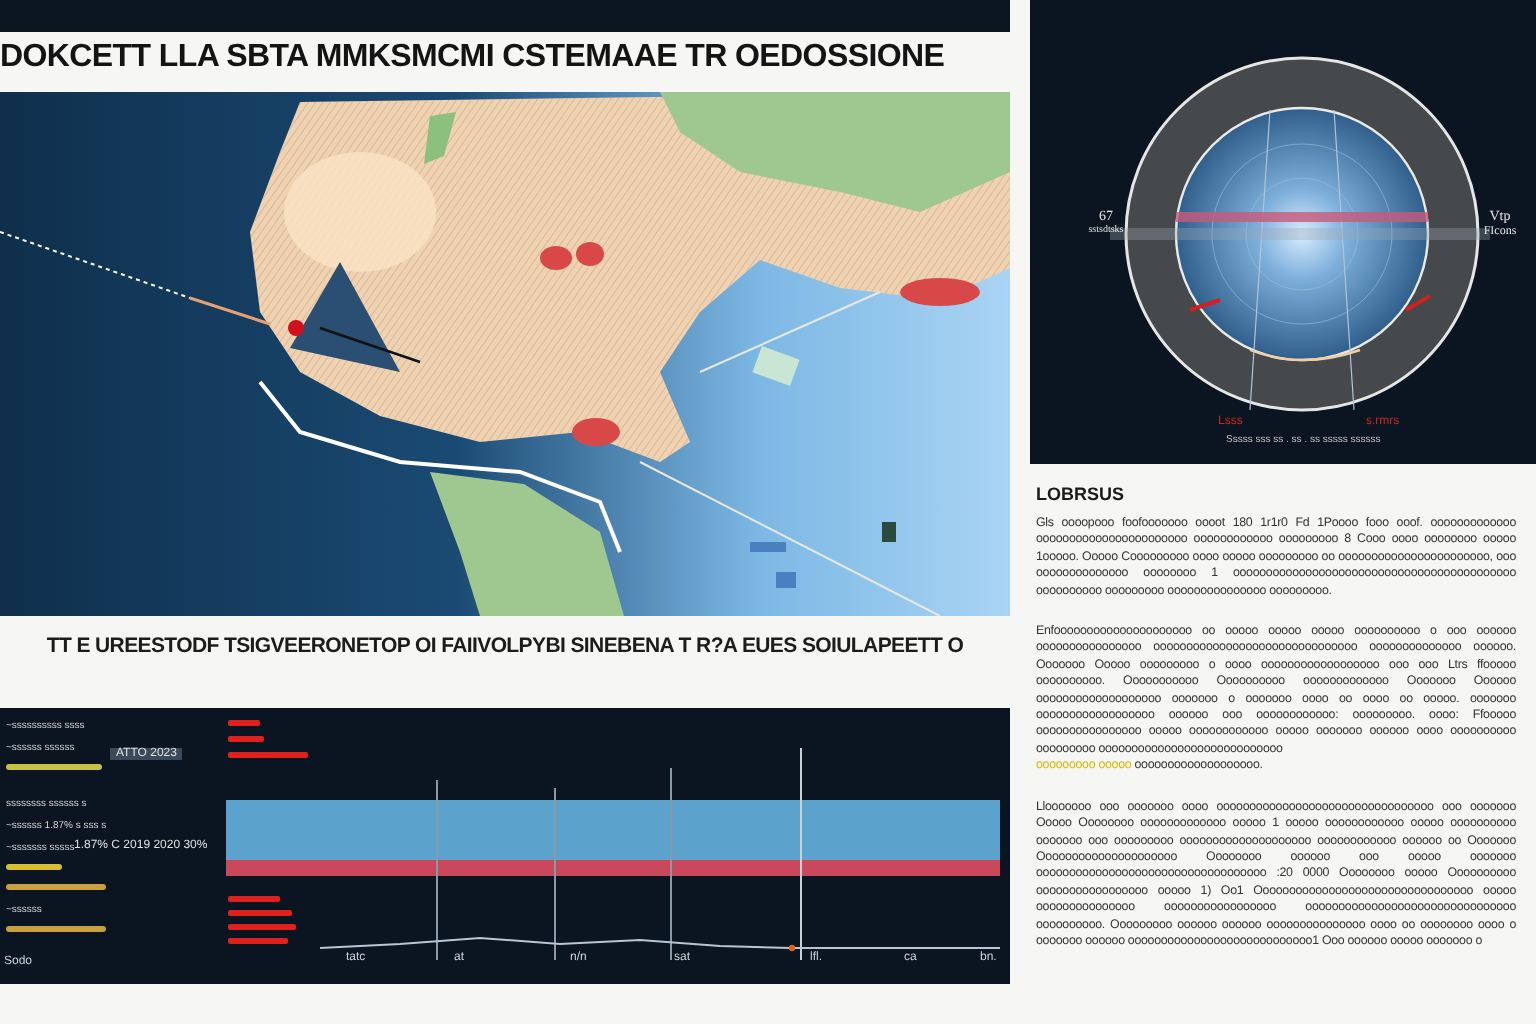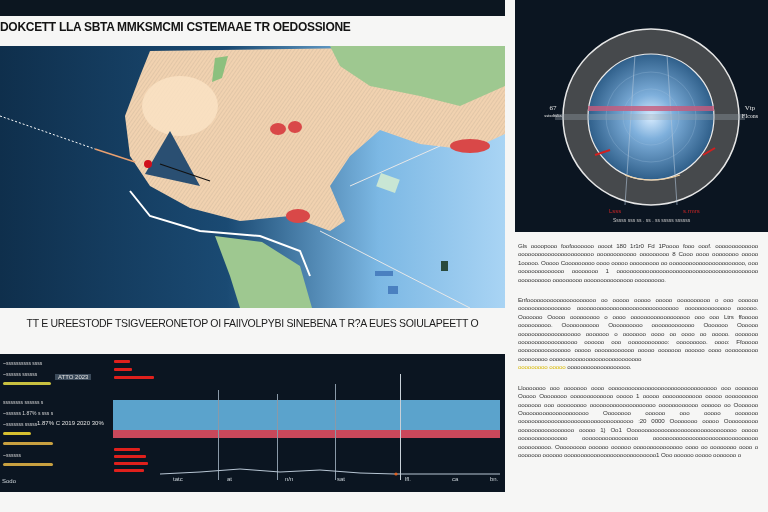--- a/index.html
+++ b/index.html
@@ -1,25 +1,25 @@
 <!DOCTYPE html>
 <html><head>
 <meta charset="utf-8">
 <style>
   * { box-sizing: border-box; margin: 0; padding: 0; }
   html, body { width: 768px; height: 512px; overflow: hidden; background: #f6f6f5; font-family: "Liberation Sans", sans-serif; }
   .page { position: relative; width: 768px; height: 512px; }
 
   .topbar { position: absolute; left: 0; top: 0; width: 505px; height: 16px; background: #0c1620; }
-  .title { position: absolute; left: 0; top: 20px; width: 505px; height: 18px; font-size: 12px; font-weight: bold; color: #141414; letter-spacing: -0.3px; white-space: nowrap; overflow: hidden; }
+  .title { position: absolute; left: 0; top: 20px; width: 505px; height: 18px; font-size: 16px; font-weight: bold; color: #141414; letter-spacing: -0.3px; white-space: nowrap; overflow: hidden; }
 
   .map { position: absolute; left: 0; top: 46px; width: 505px; height: 262px; overflow: hidden; background: #0f2f4c; }
   .map svg { position: absolute; left: 0; top: 0; }
 
-  .caption { position: absolute; left: 0; top: 316px; width: 505px; text-align: center; font-size: 10.5px; font-weight: normal; color: #1c1c1c; line-height: 14px; letter-spacing: -0.3px; }
+  .caption { position: absolute; left: 0; top: 316px; width: 505px; text-align: center; font-size: 10.5px; font-weight: bold; color: #1c1c1c; line-height: 14px; letter-spacing: -0.3px; }
 
   .chart { position: absolute; left: 0; top: 354px; width: 505px; height: 138px; background: #0b1521; overflow: hidden; }
   .legend { position: absolute; left: 3px; top: 6px; width: 50px; }
   .legend-item { height: 8px; margin-bottom: 3px; font-size: 5px; color: #d8d8d8; overflow: hidden; white-space: nowrap; }
   .legend-bar { height: 3px; margin-bottom: 7px; border-radius: 2px; }
   .chart-tag { position: absolute; font-size: 6px; color: #e0e0e0; background: #3b4a5a; padding: 0 3px; white-space: nowrap; }
   .band-blue { position: absolute; left: 113px; top: 46px; width: 387px; height: 32px; background: #5ba3cc; }
   .band-red { position: absolute; left: 113px; top: 76px; width: 387px; height: 8px; background: #c9485b; }
   .red-tick { position: absolute; height: 3px; background: #e0201c; border-radius: 1px; }
   .xtick { position: absolute; top: 122px; font-size: 6px; color: #cfd6dc; }
@@ -173,19 +173,20 @@
     <div class="gauge-label" style="left:218px;top:104px;width:34px">
       <div>Vtp</div>
       <div style="font-size:6px">FIcons</div>
     </div>
     <div class="gauge-foot" style="left:94px;top:208px">Lsss</div>
     <div class="gauge-foot" style="left:168px;top:208px">s.rmrs</div>
     <div class="gauge-foot" style="left:98px;top:217px;color:#c8c8c8;font-size:5px">Sssss sss ss . ss . ss sssss ssssss</div>
   </div>
 
   <div class="right-text">
+    <div class="section-title">LOBRSUS</div>
     <p class="para">Gls oooopooo foofooooooo  oooot 180 1r1r0 Fd 1Poooo  fooo ooof. ooooooooooooo ooooooooooooooooooooooo  oooooooooooo ooooooooo 8 Cooo oooo oooooooo ooooo 1ooooo. Ooooo Cooooooooo oooo ooooo ooooooooo oo ooooooooooooooooooooooo,  ooo oooooooooooooo oooooooo 1 ooooooooooooooooooooooooooooooooooooooooooo oooooooooo ooooooooo ooooooooooooooo ooooooooo.</p>
     <p class="para" style="margin-bottom:0">Enfooooooooooooooooooooo oo ooooo ooooo  ooooo oooooooooo o ooo oooooo oooooooooooooooo ooooooooooooooooooooooooooooooo oooooooooooooo oooooo. Ooooooo Ooooo ooooooooo o oooo oooooooooooooooooo ooo ooo Ltrs ffooooo oooooooooo. Ooooooooooo Oooooooooo ooooooooooooo Ooooooo Oooooo ooooooooooooooooooo ooooooo o ooooooo oooo oo oooo oo ooooo. ooooooo oooooooooooooooooo oooooo ooo oooooooooooo: ooooooooo. oooo: Ffooooo oooooooooooooooo ooooo oooooooooooo ooooo ooooooo oooooo oooo oooooooooo ooooooooo oooooooooooooooooooooooooooo</p>
     <p class="para"><span class="hl">ooooooooo ooooo</span> <span>ooooooooooooooooooo.</span></p>
     <p class="para">Llooooooo ooo ooooooo  oooo ooooooooooooooooooooooooooooooooo ooo ooooooo Ooooo Oooooooo ooooooooooooo ooooo 1 ooooo oooooooooooo ooooo oooooooooo ooooooo ooo ooooooooo oooooooooooooooooooo oooooooooooo oooooo oo Ooooooo Ooooooooooooooooooooo Oooooooo oooooo ooo ooooo ooooooo ooooooooooooooooooooooooooooooooooo :20 0000 Oooooooo ooooo Oooooooooo ooooooooooooooooo ooooo 1) Oo1  Ooooooooooooooooooooooooooooooooo ooooo ooooooooooooooo ooooooooooooooooo oooooooooooooooooooooooooooooooo oooooooooo. Ooooooooo  oooooo  oooooo ooooooooooooooo oooo oo oooooooo oooo o ooooooo oooooo oooooooooooooooooooooooooooo1 Ooo oooooo ooooo ooooooo o</p>
   </div>
 
 </div>
 
 </body></html>

